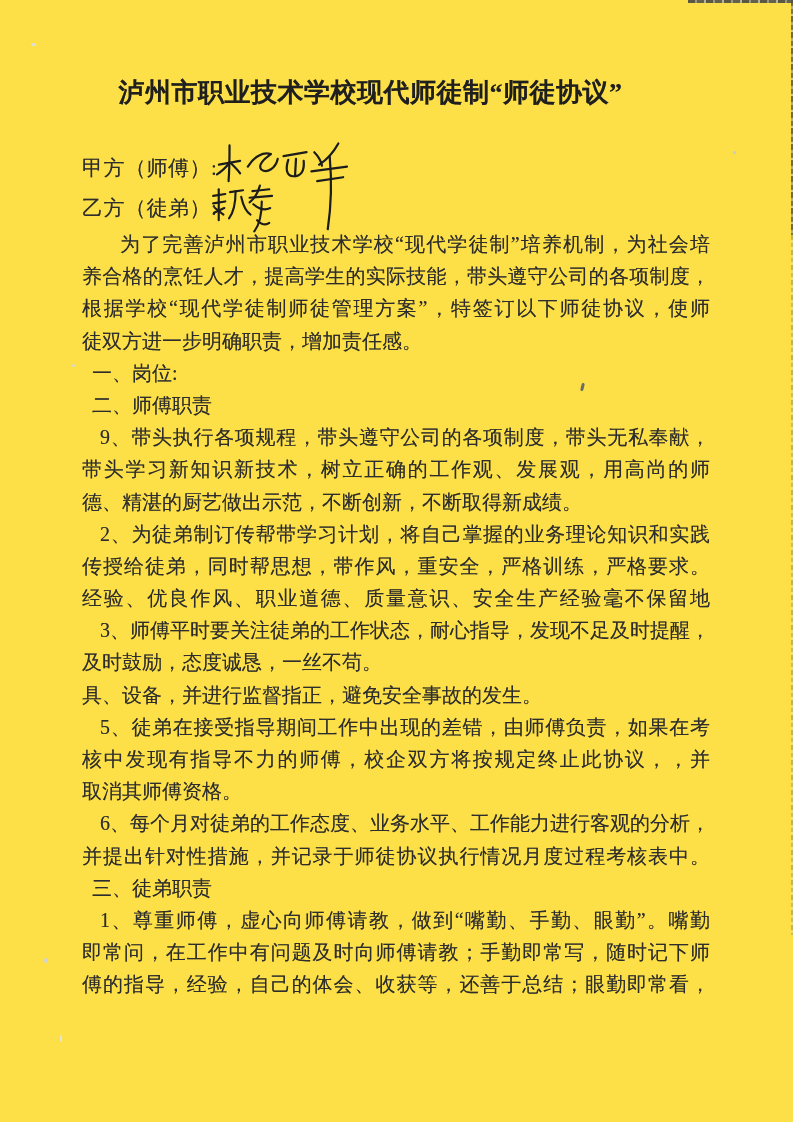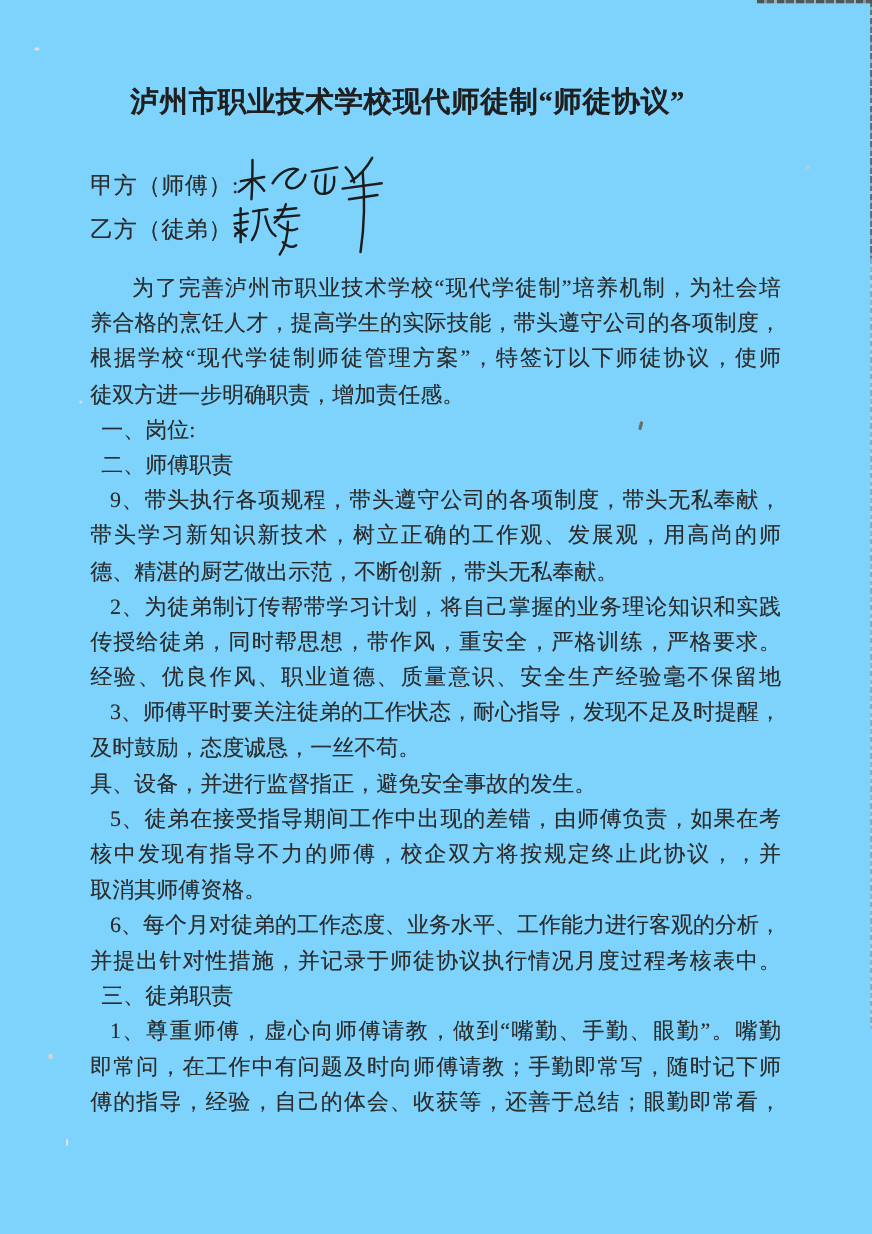--- a/index.html
+++ b/index.html
@@ -5,21 +5,21 @@
   html, body {
     margin: 0;
     padding: 0;
     background: #e8e8e8;
   }
   .page {
     position: relative;
     width: 793px;
     height: 1122px;
     margin: 0 auto;
-    background: #7dd3fc;
+    background: #fde047;
     overflow: hidden;
     font-family: "Liberation Serif", serif;
     color: #2d2d2d;
   }
   
   .artifact { position: absolute; pointer-events: none; }
   .edge-top {
     top: 0; left: 688px; width: 105px; height: 3px;
     background: repeating-linear-gradient(90deg,
       #3f3f3f 0 7px, #8a8a8a 7px 9px, #4a4a4a 9px 16px, #aaa 16px 18px);
@@ -81,21 +81,21 @@
     fill: none;
     stroke: #1c1c1c;
     stroke-width: 2.3;
     stroke-linecap: round;
     stroke-linejoin: round;
   }
   .sig-a { left: 128px; top: -17px; width: 145px; height: 104px; z-index: 2; }
   .sig-b { left: 128px; top: -9px;  width: 68px;  height: 58px;  z-index: 2; }
 
   .body-text {
-    margin-top: 18px;
+    margin-top: 0;
     font-size: 20px;
     line-height: 32.2px;
     text-shadow: 0 0 0.5px rgba(40,40,40,0.5);
   }
   .line { height: 32.2px; white-space: nowrap; }
   .line.full {
     white-space: normal;
     text-align: justify;
     text-align-last: justify;
     overflow: hidden;
@@ -165,21 +165,21 @@
 
     <div class="body-text">
       <div class="line full ind-intro">为了完善泸州市职业技术学校“现代学徒制”培养机制，为社会培</div>
       <div class="line full">养合格的烹饪人才，提高学生的实际技能，带头遵守公司的各项制度，</div>
       <div class="line full">根据学校“现代学徒制师徒管理方案”，特签订以下师徒协议，使师</div>
       <div class="line">徒双方进一步明确职责，增加责任感。</div>
       <div class="line ind-header">一、岗位:</div>
       <div class="line ind-header">二、师傅职责</div>
       <div class="line full ind-item">9、带头执行各项规程，带头遵守公司的各项制度，带头无私奉献，</div>
       <div class="line full">带头学习新知识新技术，树立正确的工作观、发展观，用高尚的师</div>
-      <div class="line">德、精湛的厨艺做出示范，不断创新，带头无私奉献。</div>
+      <div class="line">德、精湛的厨艺做出示范，不断创新，不断取得新成绩。</div>
       <div class="line full ind-item">2、为徒弟制订传帮带学习计划，将自己掌握的业务理论知识和实践</div>
       <div class="line full">传授给徒弟，同时帮思想，带作风，重安全，严格训练，严格要求。</div>
       <div class="line full">经验、优良作风、职业道德、质量意识、安全生产经验毫不保留地</div>
       <div class="line full ind-item">3、师傅平时要关注徒弟的工作状态，耐心指导，发现不足及时提醒，</div>
       <div class="line">及时鼓励，态度诚恳，一丝不苟。</div>
       <div class="line">具、设备，并进行监督指正，避免安全事故的发生。</div>
       <div class="line full ind-item">5、徒弟在接受指导期间工作中出现的差错，由师傅负责，如果在考</div>
       <div class="line full">核中发现有指导不力的师傅，校企双方将按规定终止此协议，，并</div>
       <div class="line">取消其师傅资格。</div>
       <div class="line full ind-item">6、每个月对徒弟的工作态度、业务水平、工作能力进行客观的分析，</div>

